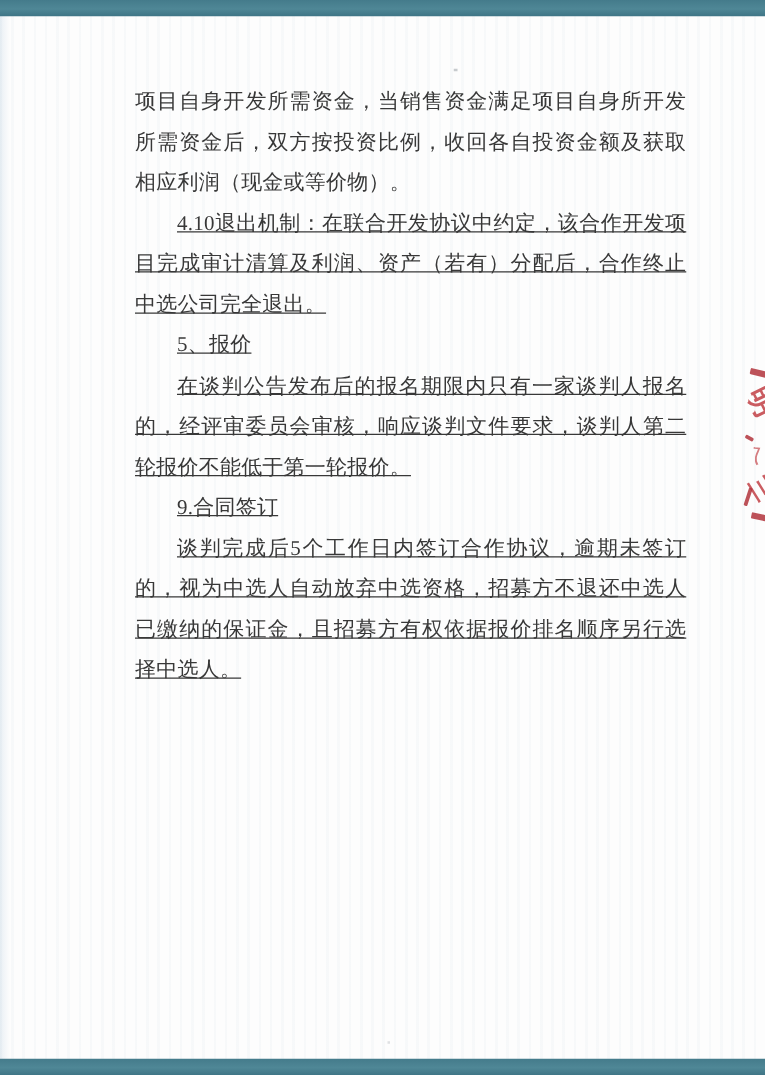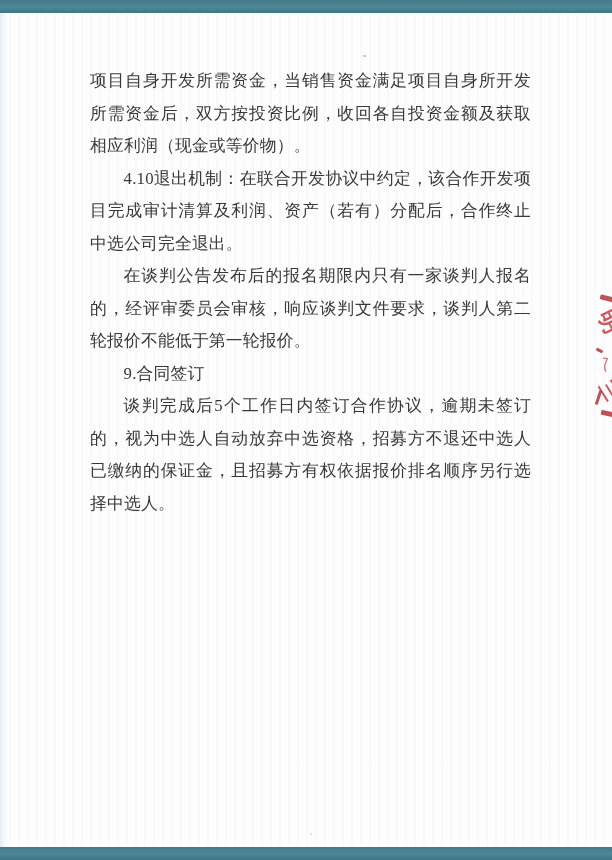--- a/index.html
+++ b/index.html
@@ -19,34 +19,34 @@
     position: absolute;
     left: 0;
     width: 612px;
     height: 13px;
     background: linear-gradient(180deg, #447b8b 0%, #4f8796 55%, #3f7586 100%);
   }
   .edge-bar.top { top: 0; }
   .edge-bar.bottom { top: 847px; }
   .text-col {
     position: absolute;
-    left: 90px;
+    left: 108px;
     top: 65px;
     width: 441px;
     color: #383838;
     font-size: 16.8px;
     line-height: 32.5px;
     letter-spacing: 0.2px;
   }
   .para {
     margin: 0;
     text-align: justify;
     text-justify: inter-ideograph;
   }
-  .para.indent { text-indent: 2em; }
+  .para.indent { text-indent: 2em; text-decoration: underline; }
   
   .stamp {
     position: absolute;
     top: 294px;
     right: 0;
     width: 28px;
     height: 126px;
     color: #c0393f;
   }
   .stamp .s-glyph {
@@ -77,20 +77,21 @@
 </style>
 </head>
 <body>
 
 <div class="page">
   <div class="edge-bar top"></div>
 
   <div class="text-col" id="paragraphs">
       <p class="para">项目自身开发所需资金，当销售资金满足项目自身所开发所需资金后，双方按投资比例，收回各自投资金额及获取相应利润（现金或等价物）。</p>
       <p class="para indent">4.10退出机制：在联合开发协议中约定，该合作开发项目完成审计清算及利润、资产（若有）分配后，合作终止中选公司完全退出。</p>
+      <p class="para indent">5、报价</p>
       <p class="para indent">在谈判公告发布后的报名期限内只有一家谈判人报名的，经评审委员会审核，响应谈判文件要求，谈判人第二轮报价不能低于第一轮报价。</p>
       <p class="para indent">9.合同签订</p>
       <p class="para indent">谈判完成后5个工作日内签订合作协议，逾期未签订的，视为中选人自动放弃中选资格，招募方不退还中选人已缴纳的保证金，且招募方有权依据报价排名顺序另行选择中选人。</p>
     </div>
 
   <div class="stamp">
     <span class="s-bar s-bar1"></span>
     <span class="s-glyph s-g1">明</span>
     <span class="s-bar s-bar2"></span>
     <span class="s-glyph s-g2">乀</span>

